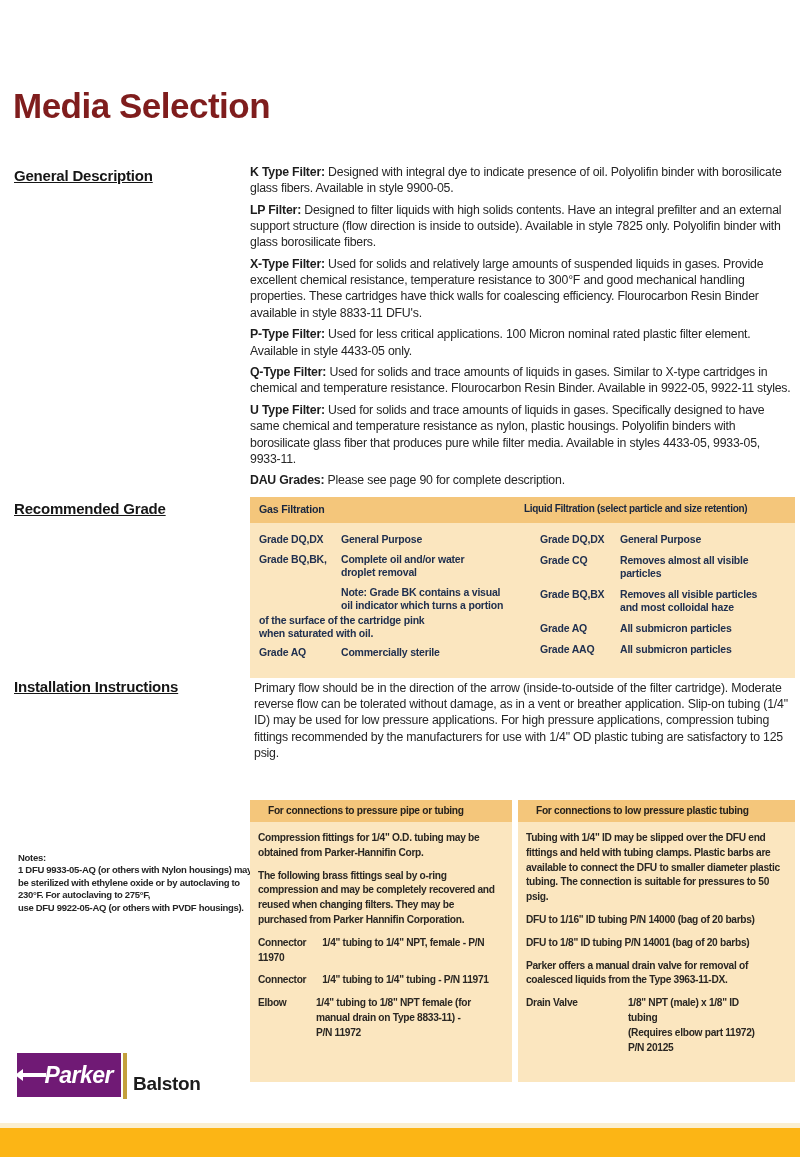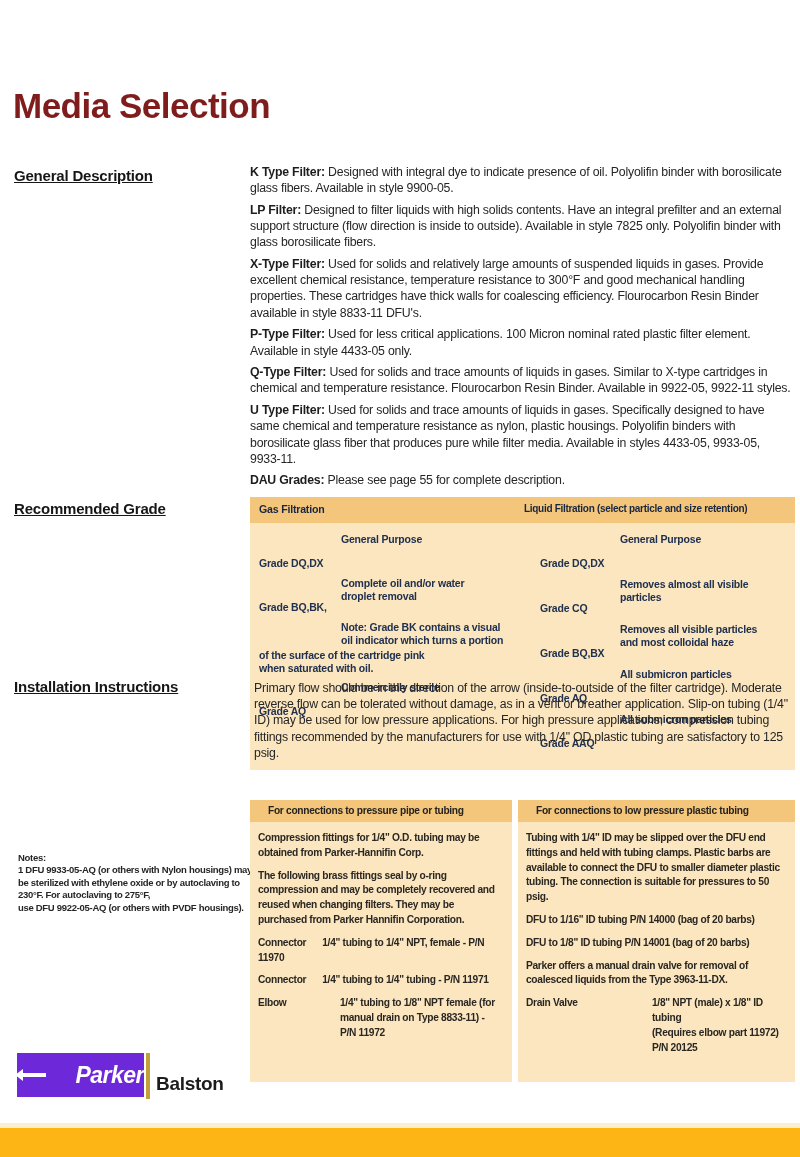--- a/index.html
+++ b/index.html
@@ -30,49 +30,49 @@
   .band{background:#f4c67b;height:26px;position:relative;}
   .band-h{position:absolute;top:6px;font-weight:bold;color:#18263f;white-space:nowrap;}
   #gas-header{left:9px;font-size:10.6px;letter-spacing:-0.2px;}
   #liquid-header{left:274px;font-size:10px;letter-spacing:-0.3px;}
   #grade-body{background:#fbe6bf;display:flex;padding:10px 0 12px 9px;min-height:121px;}
   .gcol{font-size:10.5px;line-height:13px;font-weight:bold;color:#20304f;letter-spacing:-0.2px;}
   #gas-col{width:281px;}
   #liquid-col{width:250px;}
   .grow{display:flex;margin-bottom:7px;}
   #liquid-col .grow{margin-bottom:8px;}
-  .gterm{flex:0 0 82px;margin-top:24px;}
+  .gterm{flex:0 0 82px;}
   #liquid-col .gterm{flex:0 0 80px;}
   .gdesc{white-space:pre-line;}
   .gfull{margin:-5px 0 6px 0;white-space:pre-line;}
 
   
   #notes{position:absolute;left:18px;top:852px;width:245px;font-size:9.5px;line-height:12.4px;
          font-weight:bold;color:#262626;letter-spacing:-0.3px;white-space:pre-line;}
 
   
   .conn-box{position:absolute;top:800px;background:#fbe6bf;height:282px;box-sizing:border-box;}
   #box-left{left:250px;width:262px;}
   #box-right{left:518px;width:277px;}
   .conn-band{background:#f4c67b;height:22px;line-height:22px;padding-left:18px;font-size:10.2px;
              font-weight:bold;color:#26221d;letter-spacing:-0.3px;white-space:nowrap;}
   .conn-body{padding:9px 8px 0 8px;font-size:10.2px;line-height:14.8px;font-weight:bold;
              color:#2a2723;letter-spacing:-0.3px;}
   .conn-body p{margin:0 0 8px 0;}
   .fit-inline{margin:0 0 8px 0;}
   .fit-inline .fterm{margin-right:16px;}
-  .fit-flex{display:flex;margin-bottom:8px;gap:24px;}
+  .fit-flex{display:flex;margin-bottom:8px;}
   .fit-flex .fterm{flex:0 0 58px;}
   #box-right .fit-flex .fterm{flex:0 0 102px;}
   .fdesc{white-space:pre-line;}
 
   
   #logo{position:absolute;left:17px;top:1053px;display:flex;align-items:stretch;height:46px;}
-  #parker-box{position:relative;width:127px;height:44px;background:#6d28d9;display:flex;
-              align-items:center;justify-content:flex-end;box-sizing:border-box;}
+  #parker-box{position:relative;width:104px;height:44px;background:#701a75;display:flex;
+              align-items:center;justify-content:flex-end;padding-right:8px;box-sizing:border-box;}
   #parker-word{color:#fff;font-size:23px;font-weight:bold;font-style:italic;letter-spacing:-0.5px;}
   #parker-arrow{position:absolute;left:5px;top:20px;width:24px;height:4px;background:#fff;}
   #parker-arrow:before{content:"";position:absolute;left:-7px;top:-4px;border-top:6px solid transparent;
               border-bottom:6px solid transparent;border-right:8px solid #fff;}
   #logo-divider{width:4px;background:#c4a03c;margin-left:2px;height:46px;}
   #balston-word{font-size:19px;font-weight:bold;color:#1c1c1c;margin-left:6px;align-self:flex-end;
               padding-bottom:4px;letter-spacing:-0.3px;}
 
   
   #bar-pale{position:absolute;left:0;top:1123px;width:800px;height:5px;background:#fbefd0;}
@@ -87,21 +87,21 @@
 
   <h2 id="h-general" class="sec-h">General Description</h2>
 
   <div id="general-block" class="body-col">
     <p><span class="lead">K Type Filter:</span> <span>Designed with integral dye to indicate presence of oil.  Polyolifin binder with borosilicate glass fibers.  Available in style 9900-05.</span></p>
     <p><span class="lead">LP Filter:</span> <span>Designed to filter liquids with high solids contents.  Have an integral prefilter and an external support structure (flow direction is inside to outside).  Available in style 7825 only.  Polyolifin binder with glass borosilicate fibers.</span></p>
     <p><span class="lead">X-Type Filter:</span> <span>Used for solids and relatively large amounts of suspended liquids in gases.  Provide excellent chemical resistance, temperature resistance to 300°F and good mechanical handling properties.  These cartridges have thick walls for coalescing efficiency.  Flourocarbon Resin Binder available in style 8833-11 DFU's.</span></p>
     <p><span class="lead">P-Type Filter:</span> <span>Used for less critical applications.  100 Micron nominal rated plastic filter element.  Available in style 4433-05 only.</span></p>
     <p><span class="lead">Q-Type Filter:</span> <span>Used for solids and trace amounts of liquids in gases.  Similar to X-type cartridges in chemical and temperature resistance.  Flourocarbon Resin Binder.  Available in 9922-05, 9922-11 styles.</span></p>
     <p><span class="lead">U Type Filter:</span> <span>Used for solids and trace amounts of liquids in gases.  Specifically designed to have same chemical and temperature resistance as nylon, plastic housings. Polyolifin binders with borosilicate glass fiber that produces pure while filter media. Available in styles 4433-05, 9933-05, 9933-11.</span></p>
-    <p><span class="lead">DAU Grades:</span> <span>Please see page 55 for complete description.</span></p>
+    <p><span class="lead">DAU Grades:</span> <span>Please see page 90 for complete description.</span></p>
   </div>
 
   <h2 id="h-grade" class="sec-h">Recommended Grade</h2>
 
   <div id="grade-table">
     <div class="band">
       <span id="gas-header" class="band-h">Gas Filtration</span>
       <span id="liquid-header" class="band-h">Liquid Filtration (select particle and size retention)</span>
     </div>
     <div id="grade-body">

